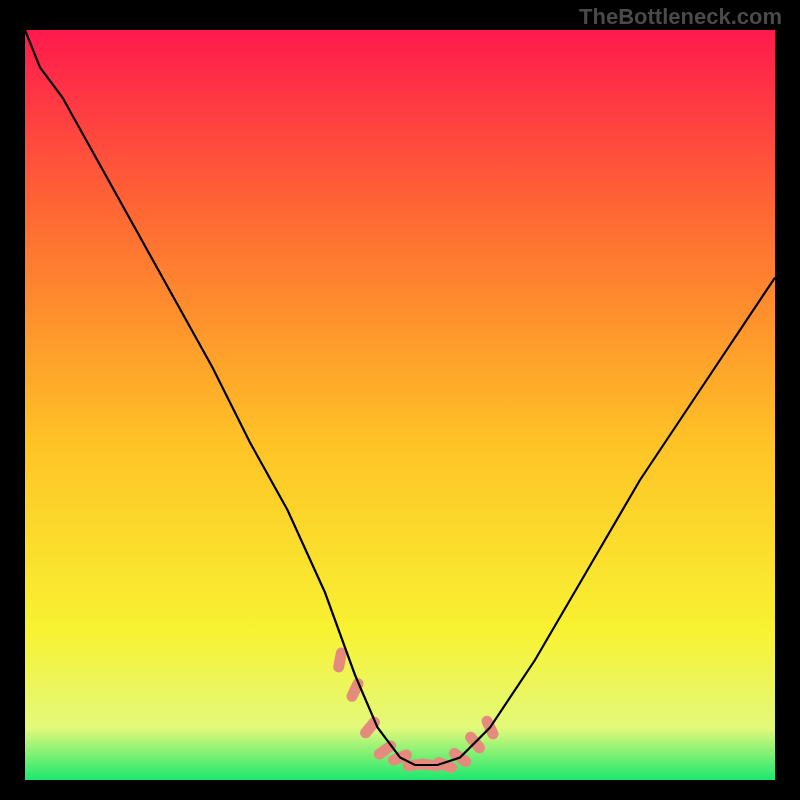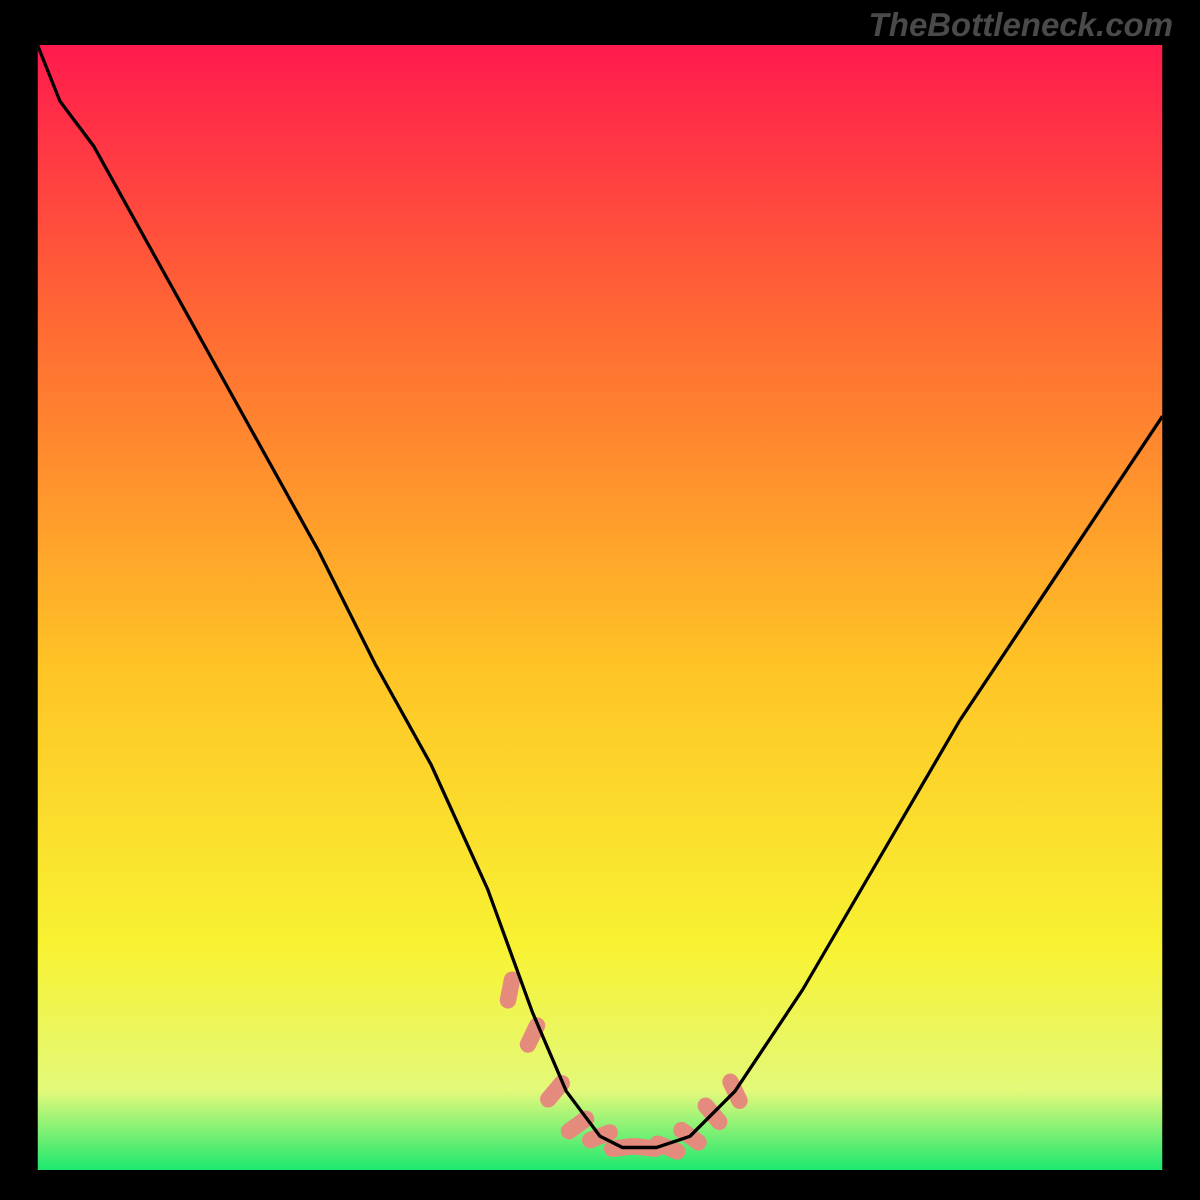--- a/index.html
+++ b/index.html
@@ -12,21 +12,20 @@
     overflow: hidden;
   }
   .watermark {
     position: absolute;
     top: 4px;
     right: 18px;
     color: #4a4a4a;
     font-size: 22px;
     font-weight: 600;
     z-index: 10;
-    font-style: italic;
   }
   .plot {
     position: absolute;
     left: 25px;
     top: 30px;
     width: 750px;
     height: 750px;
     display: block;
   }
 </style>

